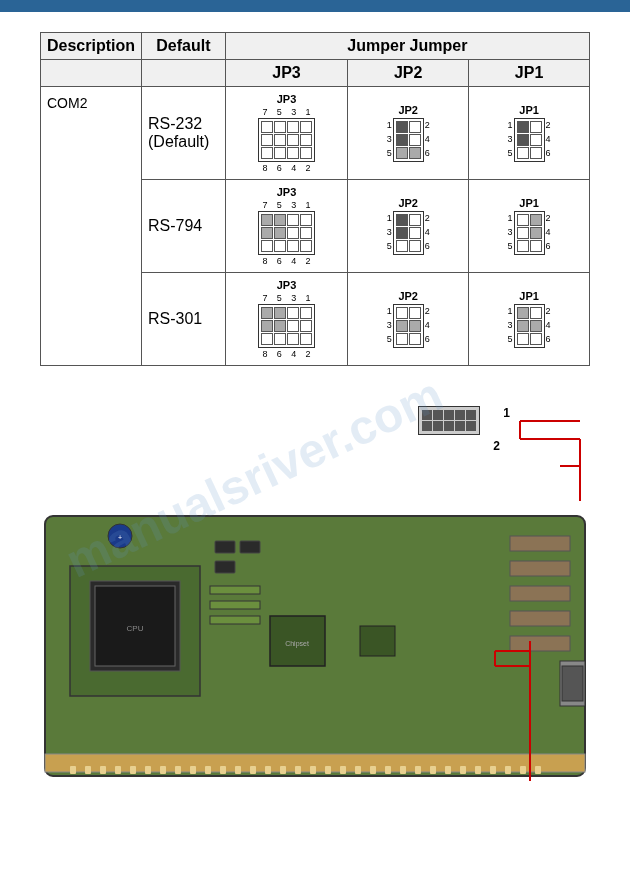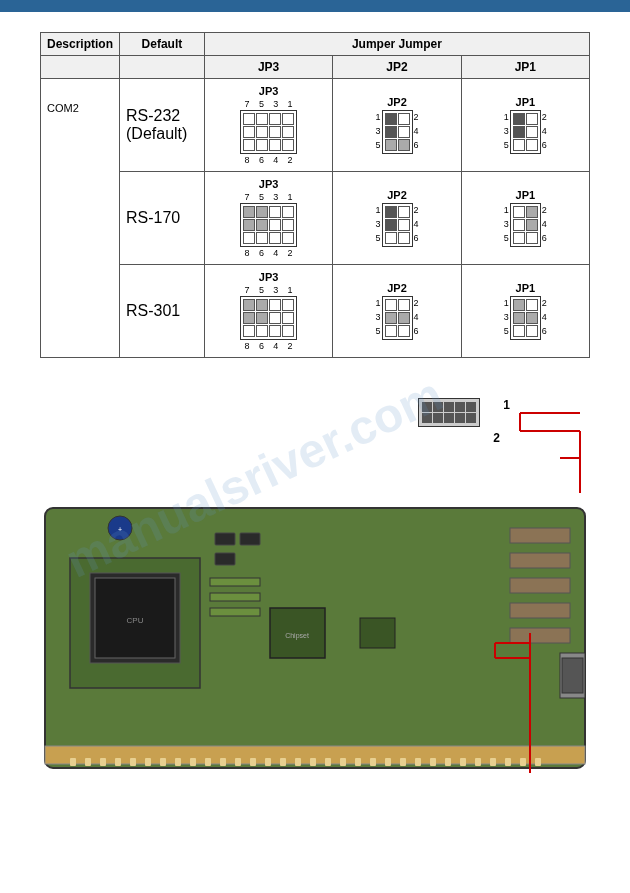--- a/index.html
+++ b/index.html
@@ -34,27 +34,27 @@
     }
     .jumper-table th, .jumper-table td {
       border: 1px solid #555;
       padding: 4px 6px;
       vertical-align: middle;
     }
     .jumper-table th {
       background: #f0f0f0;
       font-weight: bold;
       text-align: center;
-      font-size: 12px;
+      font-size: 16px;
     }
     .jumper-table td.desc {
       font-weight: normal;
       vertical-align: top;
-      padding-top: 23px;
-      font-size: 11px;
+      padding-top: 8px;
+      font-size: 14px;
       width: 70px;
     }
     .jumper-table td.func {
       vertical-align: middle;
       font-size: 16px;
       width: 85px;
     }
     .jumper-table td.jp-cell {
       text-align: center;
       padding: 6px 4px;
@@ -274,21 +274,21 @@
                 <span>2</span>
                   <span>4</span>
                   <span>6</span>
               </div>
             </div>
           </div>
         </td>
       </tr>
 
       <tr>
-        <td class="func">RS-170</td>
+        <td class="func">RS-794</td>
 
         <td class="jp-cell">
           <div class="jp-container">
             <div class="jp-title">JP3</div>
             <div class="jp-top-nums">
               <span>7</span>
                 <span>5</span>
                 <span>3</span>
                 <span>1</span>
             </div>

